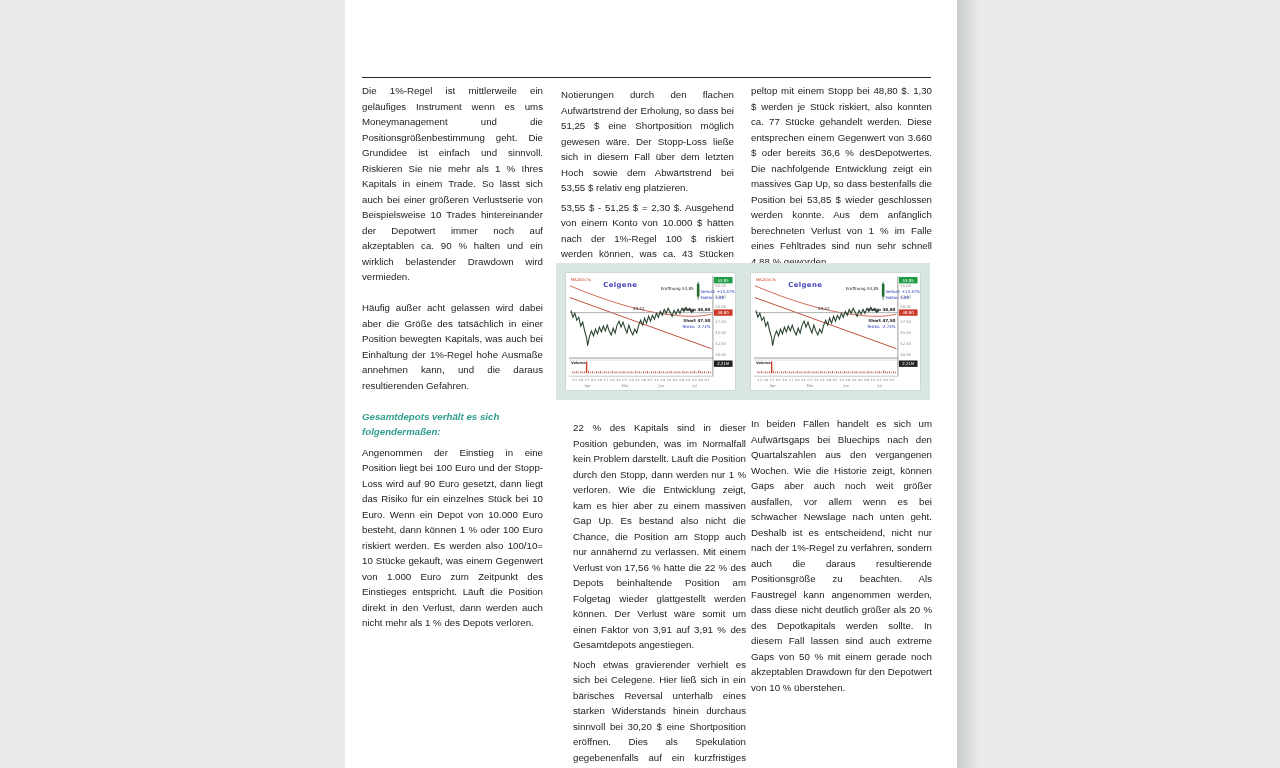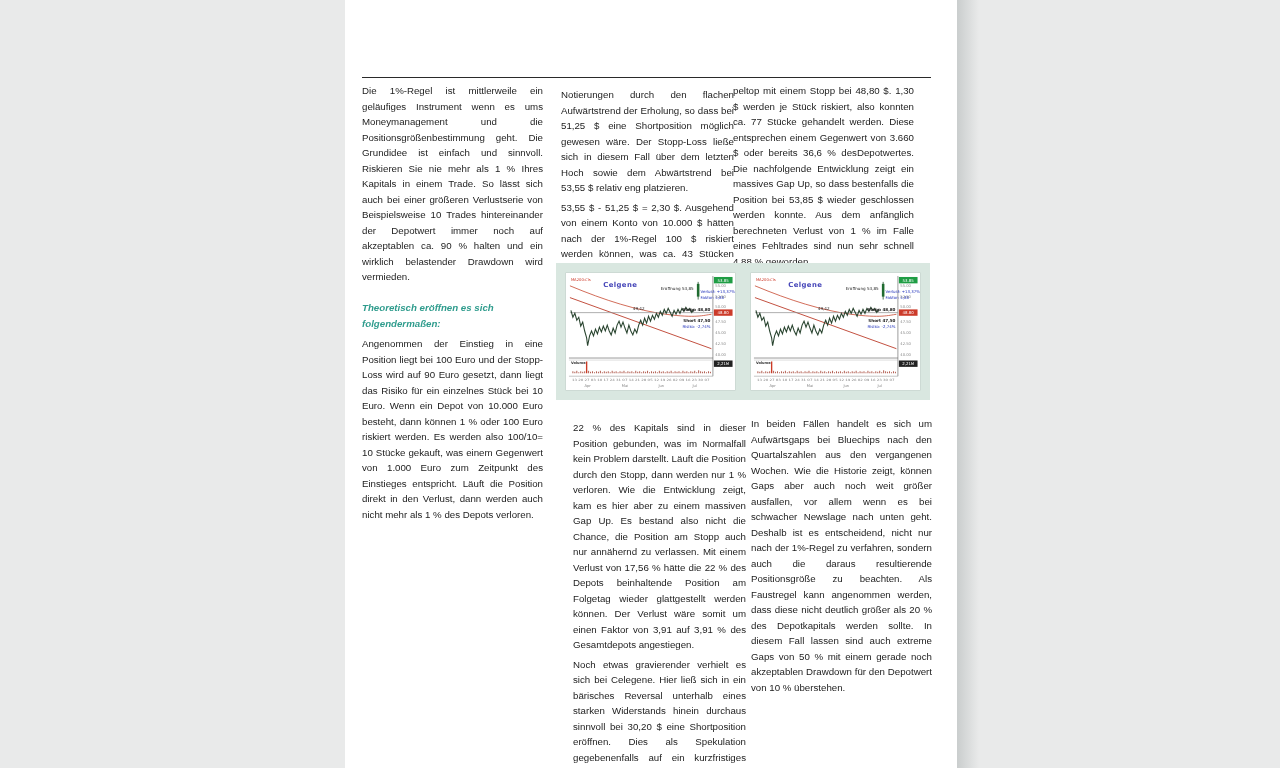--- a/index.html
+++ b/index.html
@@ -23,21 +23,21 @@
   }
   .col{
     position:absolute;width:181px;
     font-size:9.7px;line-height:15.5px;color:#1c1c1c;
     text-align:justify;
   }
   .col p{margin:0 0 15.5px 0;}
   .col p.cont{margin:4px;}
   .col1{left:362px;top:83px;}
   .col2-top{left:557px;top:83px;}
-  .col3-top{left:733px;top:83px;}
+  .col3-top{left:751px;top:83px;}
   .col2-bottom{left:569px;top:416px;}
   .col3-bottom{left:751px;top:416px;}
   .teal-heading{
     font-style:italic;font-weight:bold;color:#2f9c8d;
     margin:0 0 5px 0 !important;text-align:left;
   }
   .figure{
     position:absolute;left:556px;top:263px;width:374px;height:137px;
     background:#d9e7e0;
     display:flex;align-items:center;justify-content:space-between;
@@ -51,21 +51,22 @@
 </style>
 </head>
 <body>
 
 <div class="paper"></div>
 <div class="paper-shadow"></div>
 <div class="top-rule"></div>
 
 <div class="col col1">
   <p>Die 1%-Regel ist mittlerweile ein geläufiges Instrument wenn es ums Moneymanagement und die Positionsgrößenbestimmung geht. Die Grundidee ist einfach und sinnvoll. Riskieren Sie nie mehr als 1 % Ihres Kapitals in einem Trade. So lässt sich auch bei einer größeren Verlustserie von Beispielsweise 10 Trades hintereinander der Depotwert immer noch auf akzeptablen ca. 90 % halten und ein wirklich belastender Drawdown wird vermieden.</p>
-  <p class="teal-heading">Theoretisch eröffnen es sich folgendermaßen:</p>
+  <p>Häufig außer acht gelassen wird dabei aber die Größe des tatsächlich in einer Position bewegten Kapitals, was auch bei Einhaltung der 1%-Regel hohe Ausmaße annehmen kann, und die daraus resultierenden Gefahren.</p>
+  <p class="teal-heading">Gesamtdepots verhält es sich folgendermaßen:</p>
   <p>Angenommen der Einstieg in eine Position liegt bei 100 Euro und der Stopp-Loss wird auf 90 Euro gesetzt, dann liegt das Risiko für ein einzelnes Stück bei 10 Euro. Wenn ein Depot von 10.000 Euro besteht, dann können 1 % oder 100 Euro riskiert werden. Es werden also 100/10= 10 Stücke gekauft, was einem Gegenwert von 1.000 Euro zum Zeitpunkt des Einstieges entspricht. Läuft die Position direkt in den Verlust, dann werden auch nicht mehr als 1 % des Depots verloren.</p>
 </div>
 
 <div class="col col2-top">
   <p class="cont">Notierungen durch den flachen Aufwärtstrend der Erholung, so dass bei 51,25 $ eine Shortposition möglich gewesen wäre. Der Stopp-Loss ließe sich in diesem Fall über dem letzten Hoch sowie dem Abwärtstrend bei 53,55 $ relativ eng platzieren.</p>
   <p class="cont">53,55 $ - 51,25 $ = 2,30 $. Ausgehend von einem Konto von 10.000 $ hätten nach der 1%-Regel 100 $ riskiert werden können, was ca. 43 Stücken entspricht. Bewegt werden somit 51,25 $ x 43 Stücke = 2.200 $.</p>
 </div>
 
 <div class="col col3-top">
   <p>peltop mit einem Stopp bei 48,80 $. 1,30 $ werden je Stück riskiert, also konnten ca. 77 Stücke gehandelt werden. Diese entsprechen einem Gegenwert von 3.660 $ oder bereits 36,6 % desDepotwertes. Die nachfolgende Entwicklung zeigt ein massives Gap Up, so dass bestenfalls die Position bei 53,85 $ wieder geschlossen werden konnte. Aus dem anfänglich berechneten Verlust von 1 % im Falle eines Fehltrades sind nun sehr schnell 4,88 % geworden.</p>

